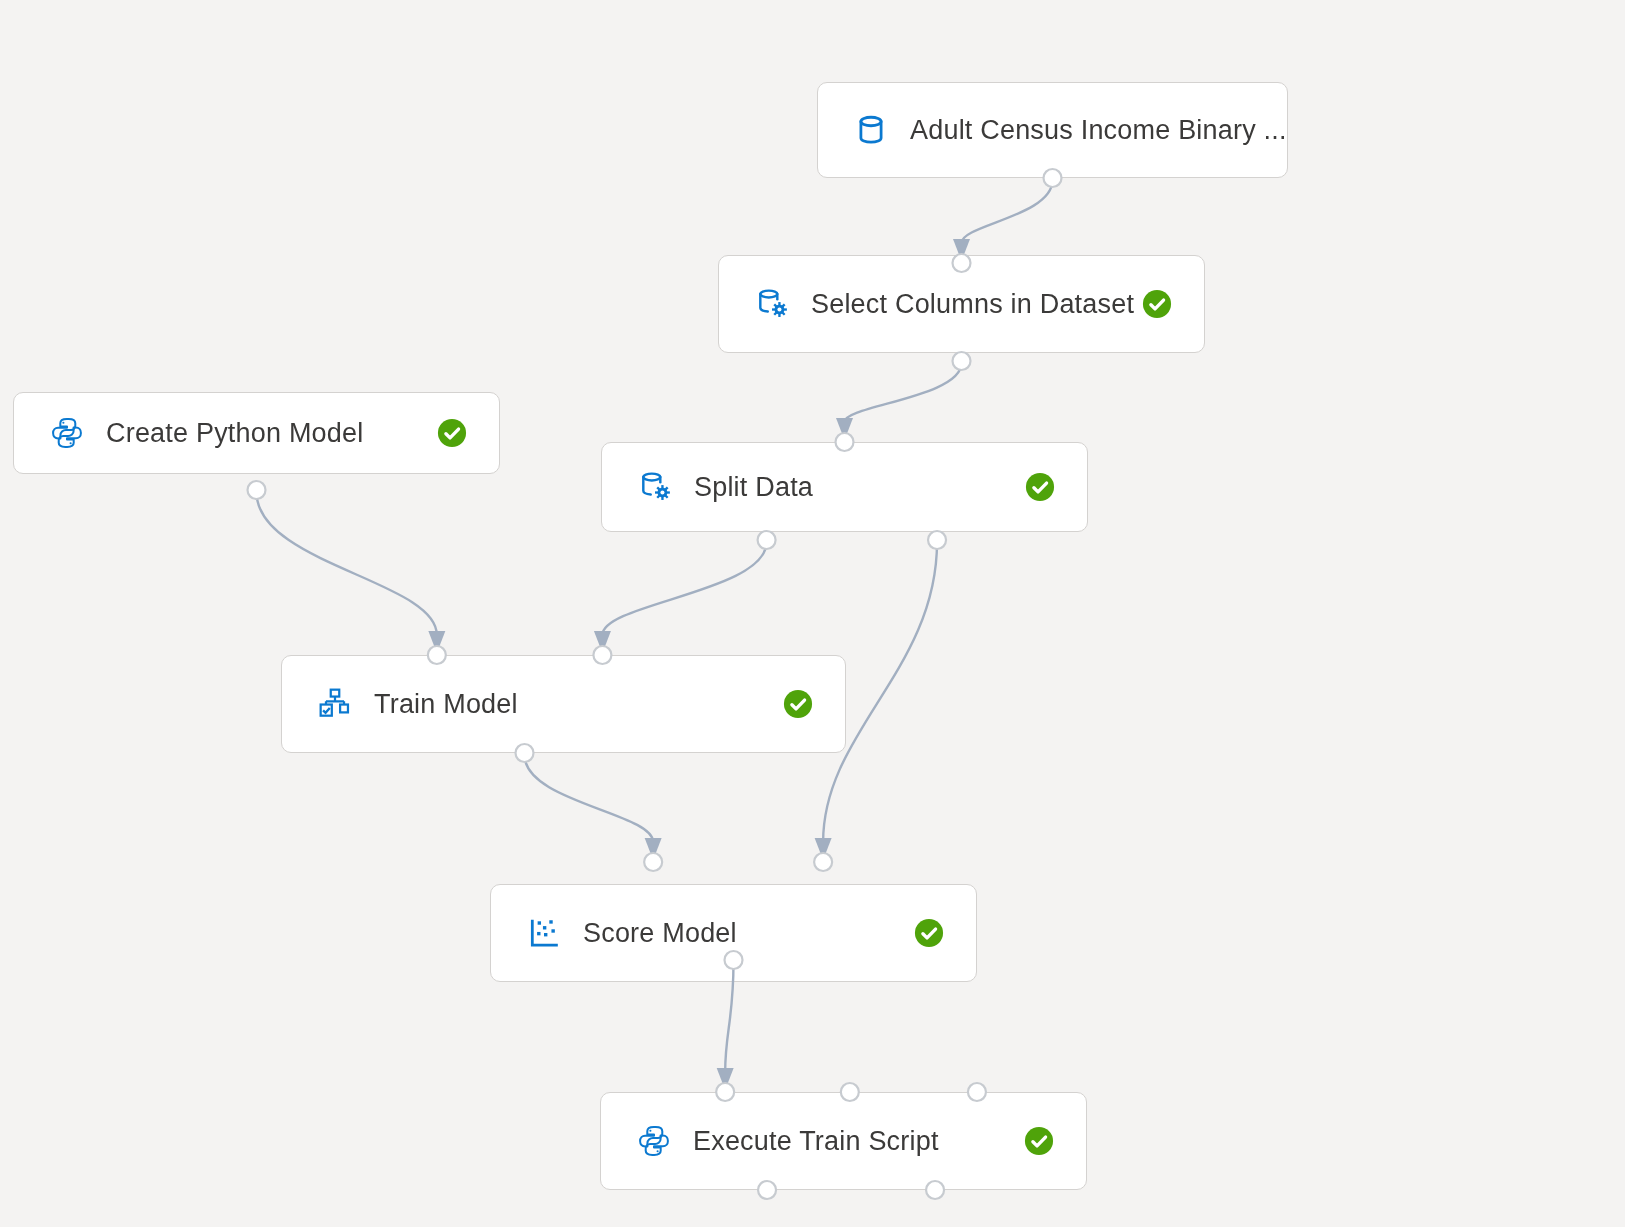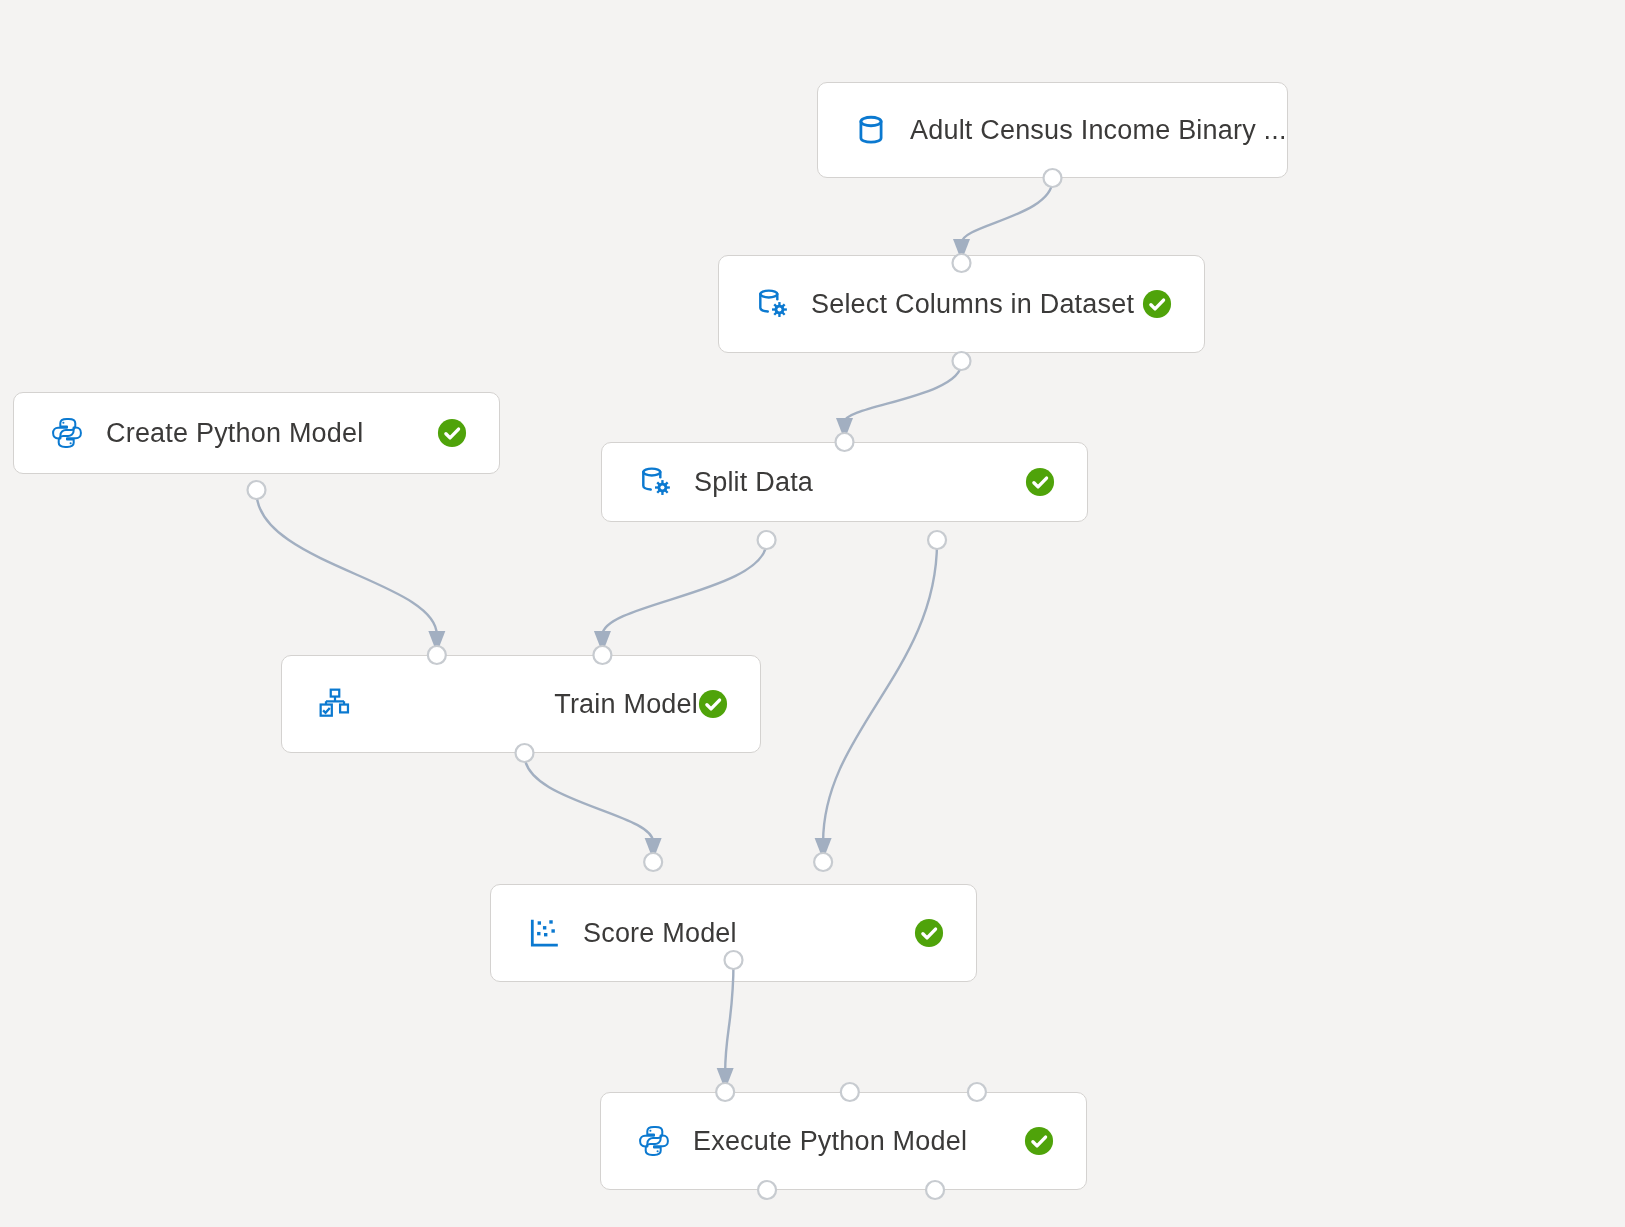--- a/index.html
+++ b/index.html
@@ -75,21 +75,21 @@
           </svg>
         </span>
         <span class="label">Create Python Model</span>
         <span class="status">
           <svg viewBox="0 0 32 32">
             <circle cx="16" cy="16" r="15" fill="#4fa30a"></circle>
             <path d="M9.5 16.8l4.4 4.4L23 11.8" stroke="#ffffff" stroke-width="3.6" fill="none" stroke-linecap="round" stroke-linejoin="round"></path>
           </svg>
         </span>
       </div>
-      <div class="node" style="left: 601px; top: 442px; width: 487px; height: 80px;">
+      <div class="node" style="left: 601px; top: 442px; width: 487px; height: 90px;">
         <span class="icon">
           <svg viewBox="0 0 32 32" fill="none">
             <ellipse cx="13" cy="6.6" rx="8" ry="3.2" stroke="#0b79d0" stroke-width="2.3"></ellipse>
             <path d="M5 6.6v13c0 1.9 3.2 3.2 7 3.5" stroke="#0b79d0" stroke-width="2.3" stroke-linecap="round"></path>
             <path d="M21 6.6v5" stroke="#0b79d0" stroke-width="2.3" stroke-linecap="round"></path>
             <g stroke="#0b79d0" stroke-width="2.2">
               <line x1="23" y1="14.2" x2="23" y2="28.2"></line>
               <line x1="16" y1="21.2" x2="30" y2="21.2"></line>
               <line x1="18.1" y1="16.3" x2="27.9" y2="26.1"></line>
               <line x1="27.9" y1="16.3" x2="18.1" y2="26.1"></line>
@@ -99,21 +99,21 @@
           </svg>
         </span>
         <span class="label">Split Data</span>
         <span class="status">
           <svg viewBox="0 0 32 32">
             <circle cx="16" cy="16" r="15" fill="#4fa30a"></circle>
             <path d="M9.5 16.8l4.4 4.4L23 11.8" stroke="#ffffff" stroke-width="3.6" fill="none" stroke-linecap="round" stroke-linejoin="round"></path>
           </svg>
         </span>
       </div>
-      <div class="node" style="left: 281px; top: 655px; width: 480px; height: 98px; text-align: right;">
+      <div class="node" style="left: 281px; top: 655px; width: 565px; height: 98px;">
         <span class="icon">
           <svg viewBox="0 0 32 32" fill="none" stroke="#0b79d0" stroke-width="2.1">
             <rect x="12" y="2.5" width="8" height="6.5"></rect>
             <path d="M16 9v4.5M7.5 13.5h17M7.5 13.5v3M24.5 13.5v3"></path>
             <rect x="2.5" y="16.5" width="10.5" height="10.5"></rect>
             <rect x="20.8" y="16.5" width="7.4" height="7.4"></rect>
             <path d="M4.8 22l2.3 2.3 4-4.6" stroke-width="2.2"></path>
           </svg>
         </span>
         <span class="label">Train Model</span>
@@ -148,21 +148,21 @@
       </div>
       <div class="node" style="left: 600px; top: 1092px; width: 487px; height: 98px;">
         <span class="icon">
           <svg viewBox="0 0 32 32" fill="none" stroke="#0b79d0" stroke-width="1.9" stroke-linejoin="round">
             <path d="M15.8 2.9c-3.6 0-6.1 1.3-6.1 3.9v3.1h6.3v1.2H7.6c-2.7 0-4.7 2-4.7 5s2 5 4.7 5h2.2v-3.1c0-2.7 2.3-4.9 5.2-4.9h4.6c2.3 0 4.2-1.8 4.2-4.1V6.8c0-2.6-2.5-3.9-6.2-3.9h-1.8z"></path>
             <path d="M16.2 29.1c3.6 0 6.1-1.3 6.1-3.9v-3.1H16v-1.2h8.4c2.7 0 4.7-2 4.7-5s-2-5-4.7-5h-2.2v3.1c0 2.7-2.3 4.9-5.2 4.9h-4.6c-2.3 0-4.2 1.8-4.2 4.1v2.2c0 2.6 2.5 3.9 6.2 3.9h1.8z"></path>
             <circle cx="12.6" cy="6.3" r="1" fill="#0b79d0" stroke="none"></circle>
             <circle cx="19.4" cy="25.7" r="1" fill="#0b79d0" stroke="none"></circle>
           </svg>
         </span>
-        <span class="label">Execute Python Model</span>
+        <span class="label">Execute Train Script</span>
         <span class="status">
           <svg viewBox="0 0 32 32">
             <circle cx="16" cy="16" r="15" fill="#4fa30a"></circle>
             <path d="M9.5 16.8l4.4 4.4L23 11.8" stroke="#ffffff" stroke-width="3.6" fill="none" stroke-linecap="round" stroke-linejoin="round"></path>
           </svg>
         </span>
       </div>
     </div>
   <svg id="edge-layer" width="1625" height="1227" viewBox="0 0 1625 1227">
       <g>

